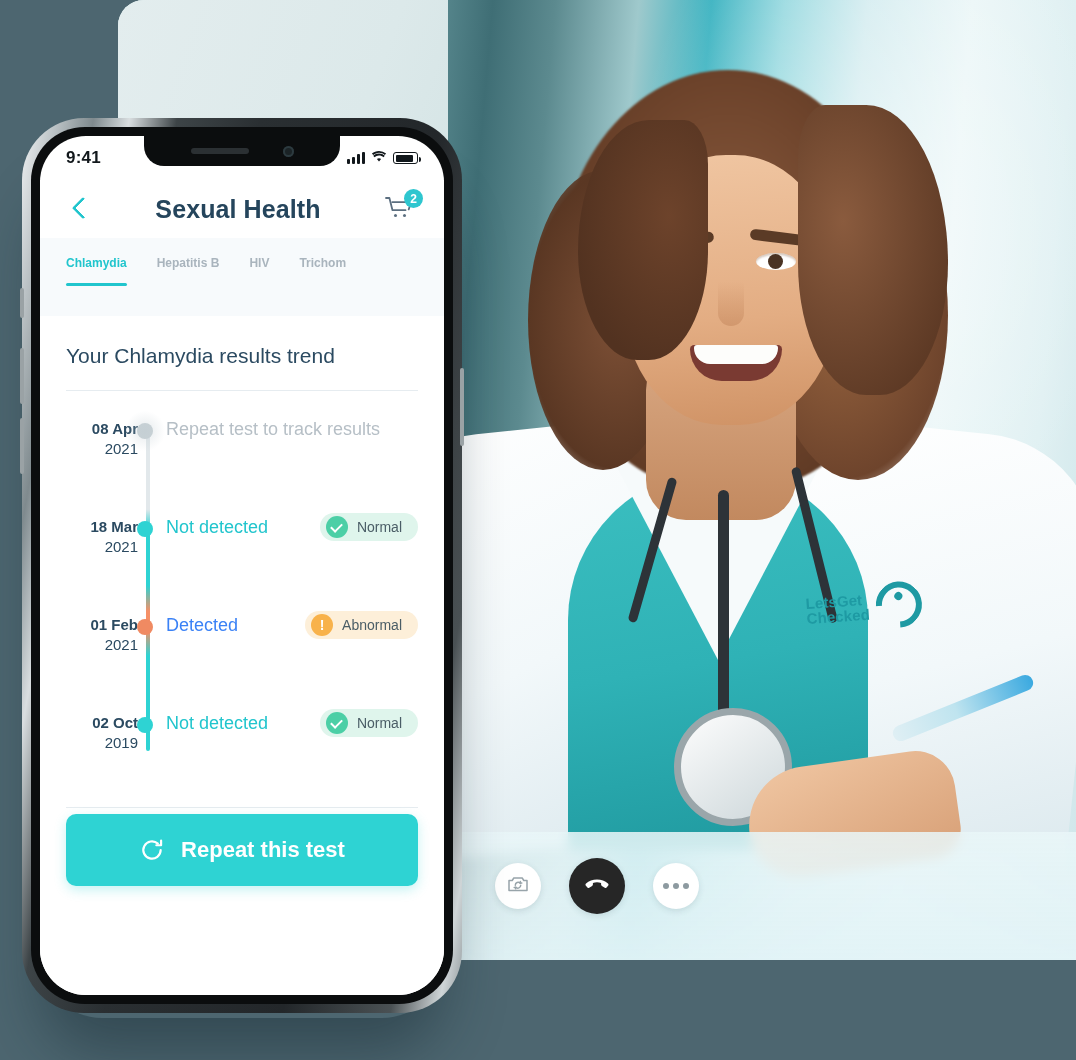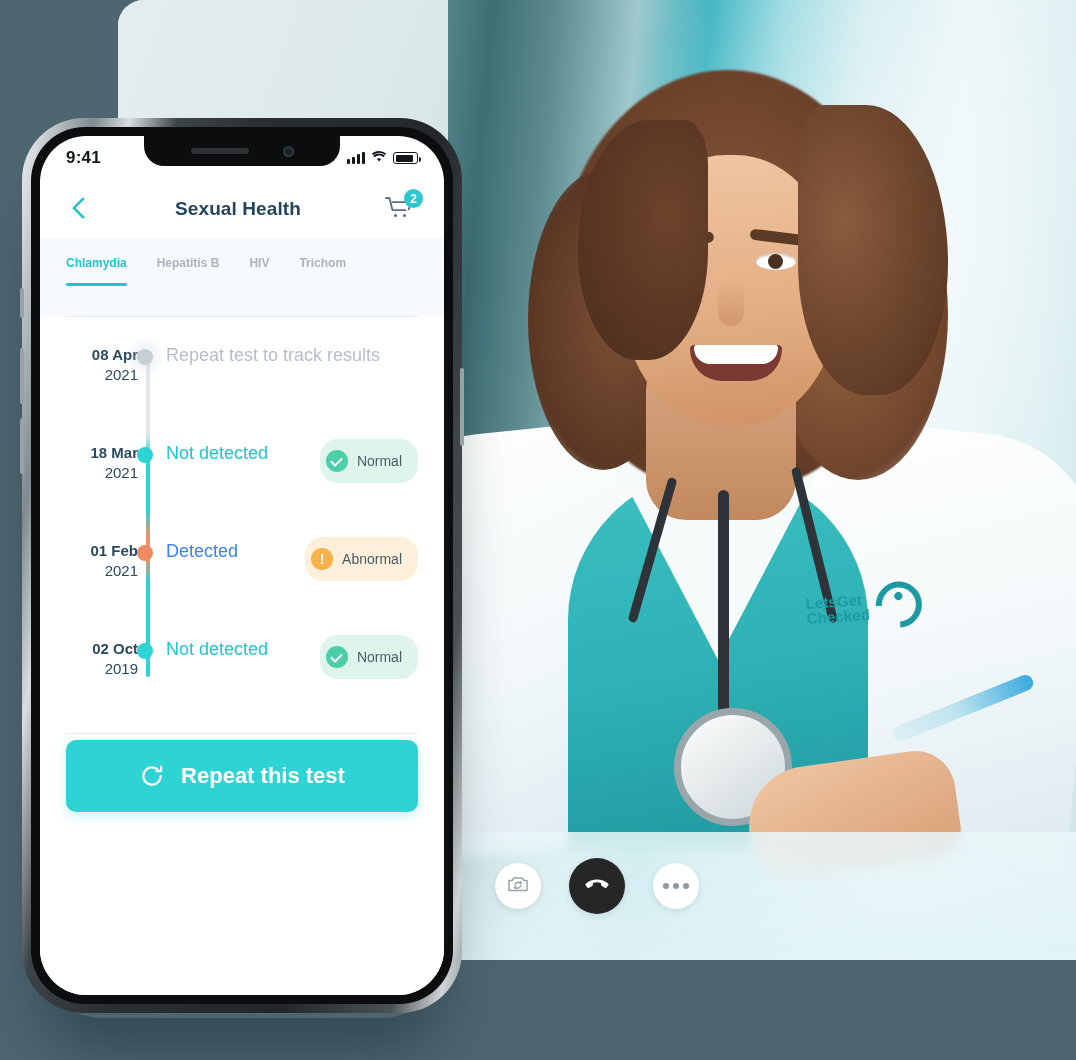--- a/index.html
+++ b/index.html
@@ -217,21 +217,21 @@
     position:absolute;left:0;top:44px;width:100%;height:58px;
     display:flex;align-items:center;justify-content:space-between;
     padding:0 26px;box-sizing:border-box;background:#fff;z-index:4;
   }
   .back-chevron{width:26px;height:26px;position:relative;cursor:pointer;}
   .back-chevron:before{
     content:"";position:absolute;left:9px;top:4px;width:13px;height:13px;
     border-left:3px solid #21c5cd;border-bottom:3px solid #21c5cd;
     transform:rotate(45deg);border-radius:2px;
   }
-  .nav-title{font-size:19px;font-weight:700;color:#25455c;letter-spacing:.1px;}
+  .nav-title{font-size:25px;font-weight:700;color:#25455c;letter-spacing:.1px;}
   .cart-wrap{position:relative;width:34px;height:30px;}
   .cart-badge{
     position:absolute;right:-5px;top:-5px;min-width:19px;height:19px;border-radius:10px;
     background:#2ec6cf;color:#fff;font-size:12px;font-weight:700;
     display:flex;align-items:center;justify-content:center;padding:0 4px;box-sizing:border-box;
   }
 
   
   .tabs{
     position:absolute;left:0;top:102px;width:100%;height:78px;
@@ -276,21 +276,21 @@
     content:"";position:absolute;left:-13px;top:-13px;width:42px;height:42px;border-radius:50%;
     background:radial-gradient(circle,rgba(190,202,208,.38),rgba(190,202,208,0) 68%);
   }
   .tl-dot.alert{background:#f08a62;}
   .tl-result{
     flex:1;padding-top:10px;font-size:18px;color:#21c5cd;font-weight:400;
   }
   .tl-result.muted{color:#b6bfc6;}
   .tl-result.alert{color:#3b82f6;}
   .pill{
-    margin-top:6px;height:44px;border-radius:18px;display:inline-flex;align-items:center;
+    margin-top:6px;height:28px;border-radius:18px;display:inline-flex;align-items:center;
     gap:9px;padding:0 16px 0 6px;font-size:14px;
   }
   .pill.normal{background:#dff5ec;color:#4a5d66;}
   .pill.abnormal{background:#fdefd9;color:#4a5d66;}
   .pill-ico{width:22px;height:22px;border-radius:50%;display:flex;align-items:center;justify-content:center;}
   .pill.normal .pill-ico{background:#4ccfa6;}
   .pill.abnormal .pill-ico{background:#f8b24b;color:#fff;font-weight:700;font-size:14px;line-height:1;}
   .tick{width:9px;height:5px;border-left:2.4px solid #fff;border-bottom:2.4px solid #fff;transform:rotate(-45deg);margin-top:-2px;}
 
   .cta{
@@ -439,20 +439,21 @@
 
           <div class="tabs">
             <span class="tab active">Chlamydia</span>
             <span class="tab">Hepatitis B</span>
             <span class="tab">HIV</span>
             <span class="tab">Trichom</span>
           </div>
           <div class="tabs-fade"></div>
 
           <div class="content">
+            <div class="trend-title">Your Chlamydia results trend</div>
             <div class="rule"></div>
 
             <div class="timeline">
               <div class="tl-line"></div>
 
               <div class="tl-row">
                 <div class="tl-date">
                   <span class="d">08 Apr</span>
                   <span class="y">2021</span>
                 </div>

